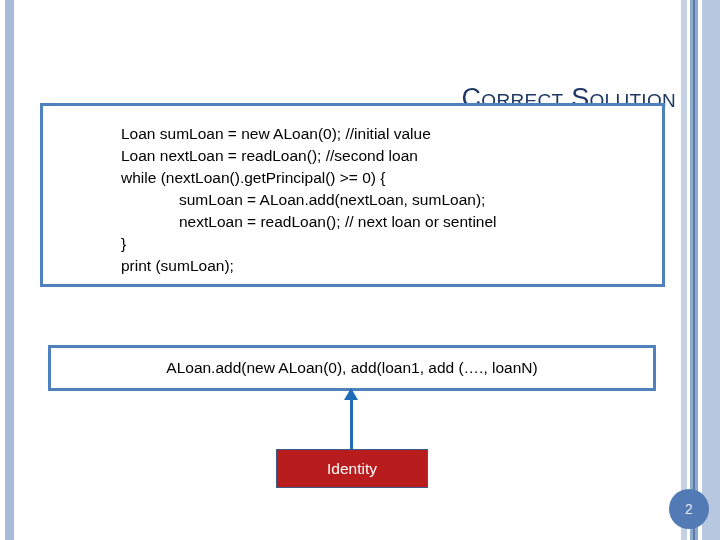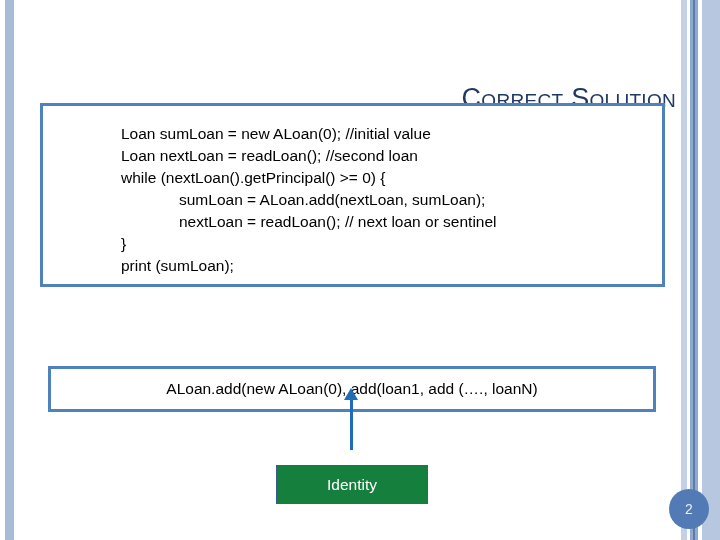--- a/index.html
+++ b/index.html
@@ -85,21 +85,20 @@
     left: 48px;
     top: 345px;
     width: 608px;
     height: 46px;
     border: 3px solid #4f81bd;
     background: #ffffff;
     box-sizing: border-box;
     display: flex;
     align-items: center;
     justify-content: center;
-    margin-top: 21px;
   }
   .expr-text {
     font-family: "Liberation Sans", sans-serif;
     font-size: 15.5px;
     color: #000000;
     white-space: pre;
   }
 
   
   .arrow-shaft {
@@ -118,24 +117,24 @@
     height: 0;
     border-left: 7px solid transparent;
     border-right: 7px solid transparent;
     border-bottom: 12px solid #1f6cb8;
   }
 
   
   .identity-box {
     position: absolute;
     left: 276px;
-    top: 465px;
+    top: 449px;
     width: 152px;
     height: 39px;
-    background: #15803d;
+    background: #b91c1c;
     border: 1px solid #385d8a;
     box-sizing: border-box;
     display: flex;
     align-items: center;
     justify-content: center;
   }
   .identity-text {
     font-family: "Liberation Sans", sans-serif;
     font-size: 15.5px;
     color: #ffffff;

